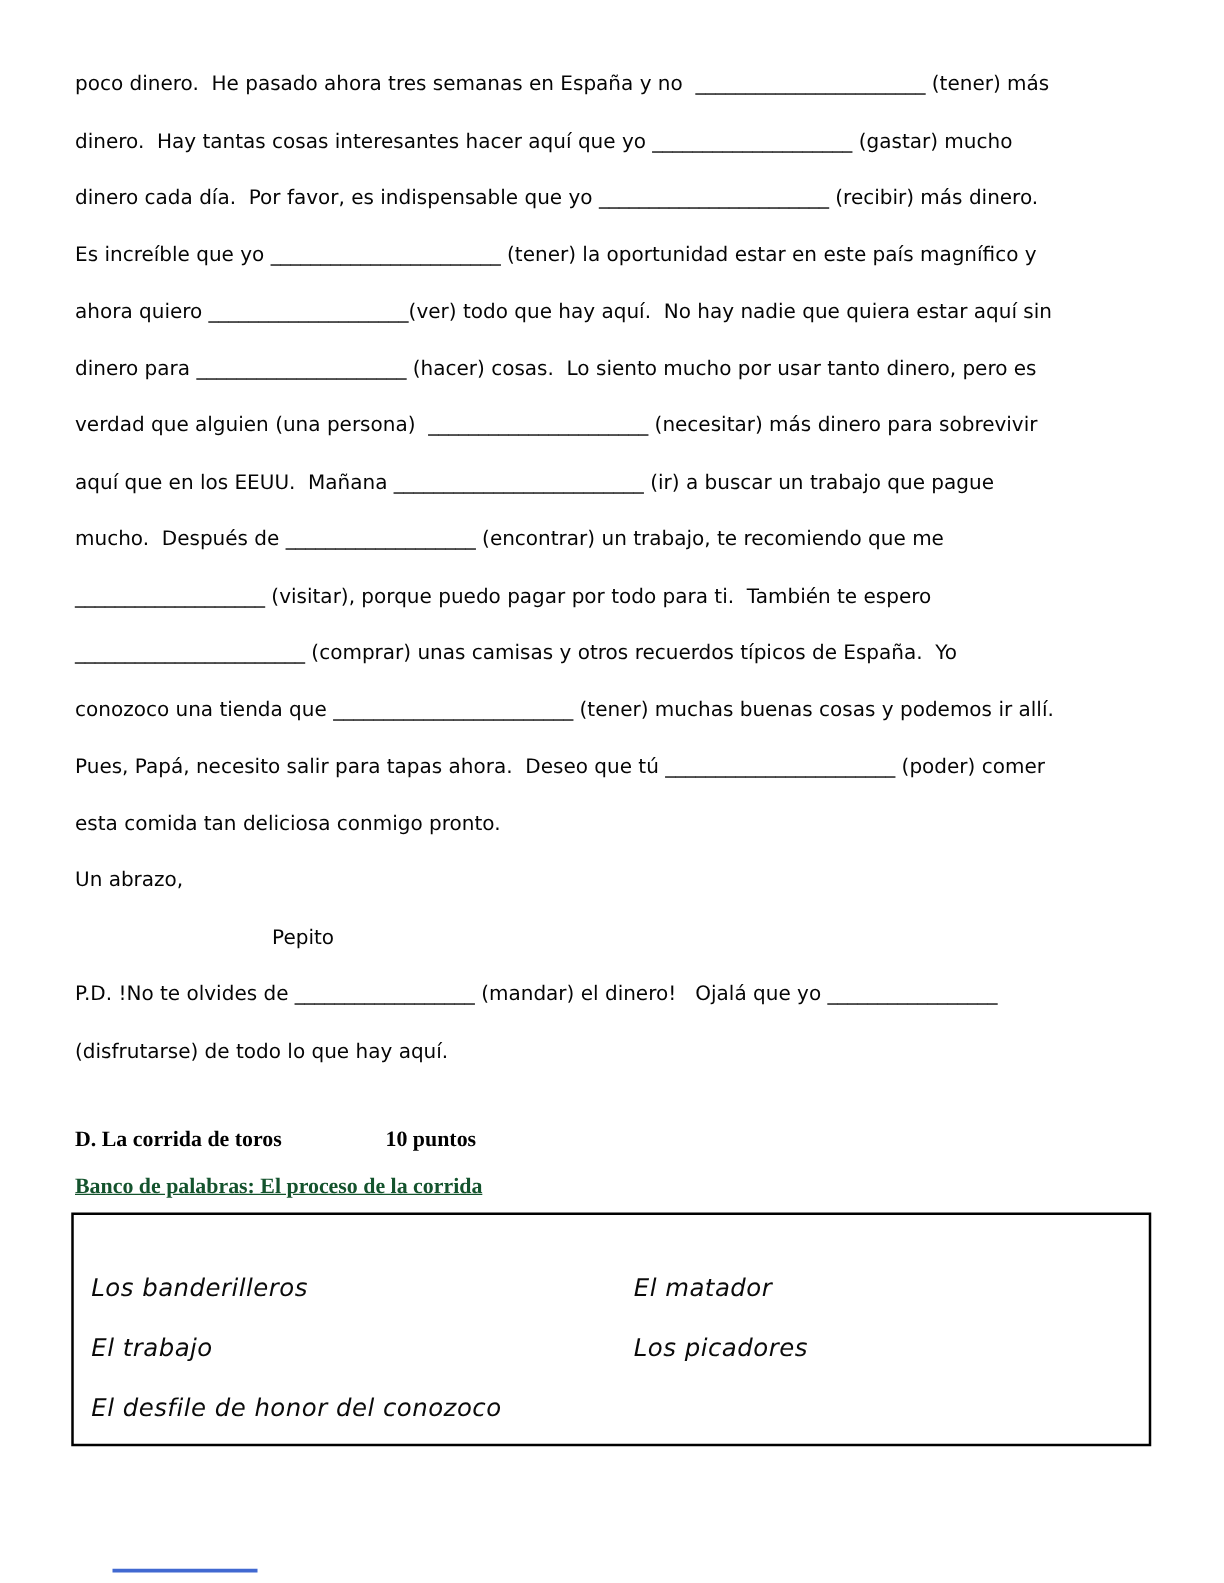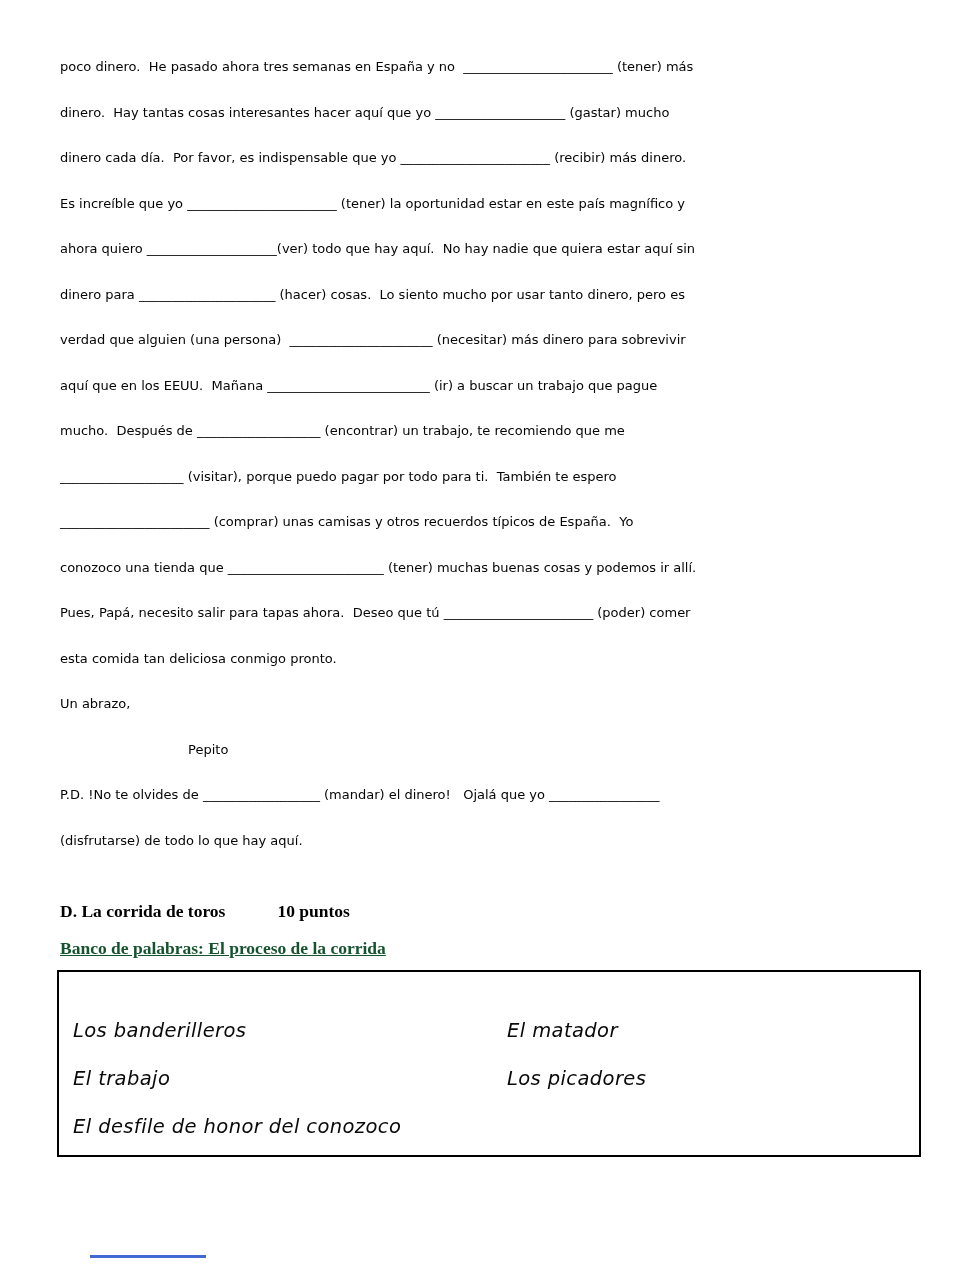--- a/index.html
+++ b/index.html
@@ -15,35 +15,35 @@
     overflow: hidden;
     color: #0a0a0a;
   }
   
   .letter {
     position: absolute;
     left: 60px;
     top: 44px;
     width: 905px;
     font-family: "DejaVu Sans", sans-serif;
-    font-size: 13px;
+    font-size: 16px;
     line-height: 45.5px;
     white-space: pre;
     color: #050505;
   }
   .letter-line {
     height: 45.5px;
   }
   
   .section-heading {
     position: absolute;
     left: 60px;
     top: 901px;
     display: flex;
-    column-gap: 52px;
+    column-gap: 83px;
     font-family: "Liberation Serif", serif;
     font-weight: bold;
     font-size: 17.5px;
     color: #000000;
   }
   .wordbank-title {
     position: absolute;
     left: 60px;
     top: 938px;
     font-family: "Liberation Serif", serif;

